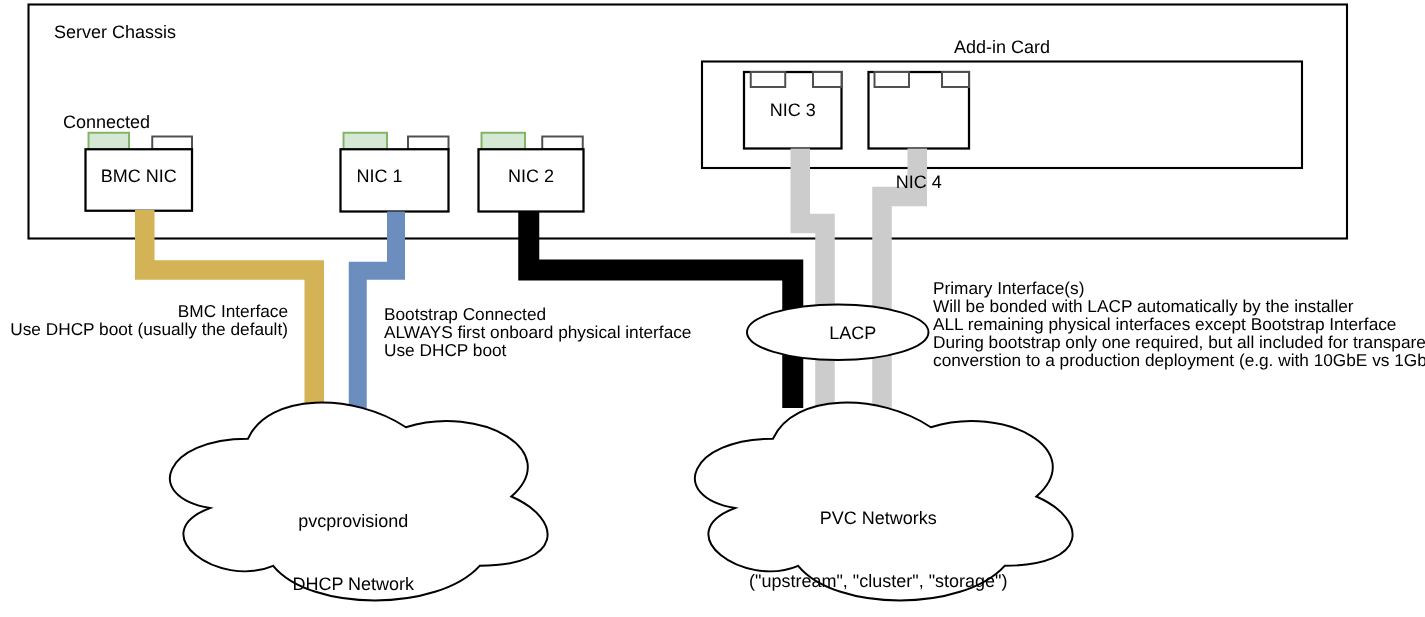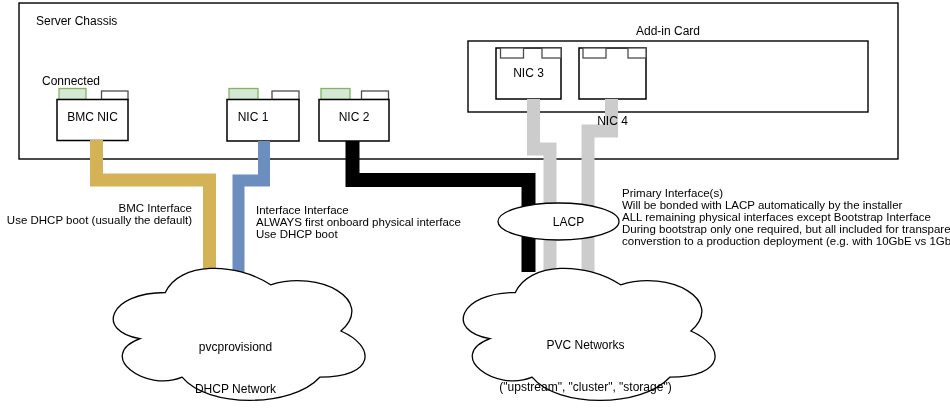--- a/index.html
+++ b/index.html
@@ -72,21 +72,21 @@
   <div class="lbl center" style="left:579px; top:66px; width:67px;margin-top:48px;">NIC 4</div>
 
   <div class="lbl center" style="left:498px; top:215px; width:141px;">LACP</div>
 
   <div class="ann right" style="left:2px; top:202px; width:190px;">
     <div>BMC Interface</div>
     <div>Use DHCP boot (usually the default)</div>
   </div>
 
   <div class="ann" style="left:256px; top:204px;">
-    <div>Interface Interface</div>
+    <div>Bootstrap Connected</div>
     <div>ALWAYS first onboard physical interface</div>
     <div>Use DHCP boot</div>
   </div>
 
   <div class="ann" style="left:622px; top:187px;">
     <div>Primary Interface(s)</div>
     <div>Will be bonded with LACP automatically by the installer</div>
     <div>ALL remaining physical interfaces except Bootstrap Interface</div>
     <div>During bootstrap only one required, but all included for transparent</div>
     <div>converstion to a production deployment (e.g. with 10GbE vs 1GbE)</div>

